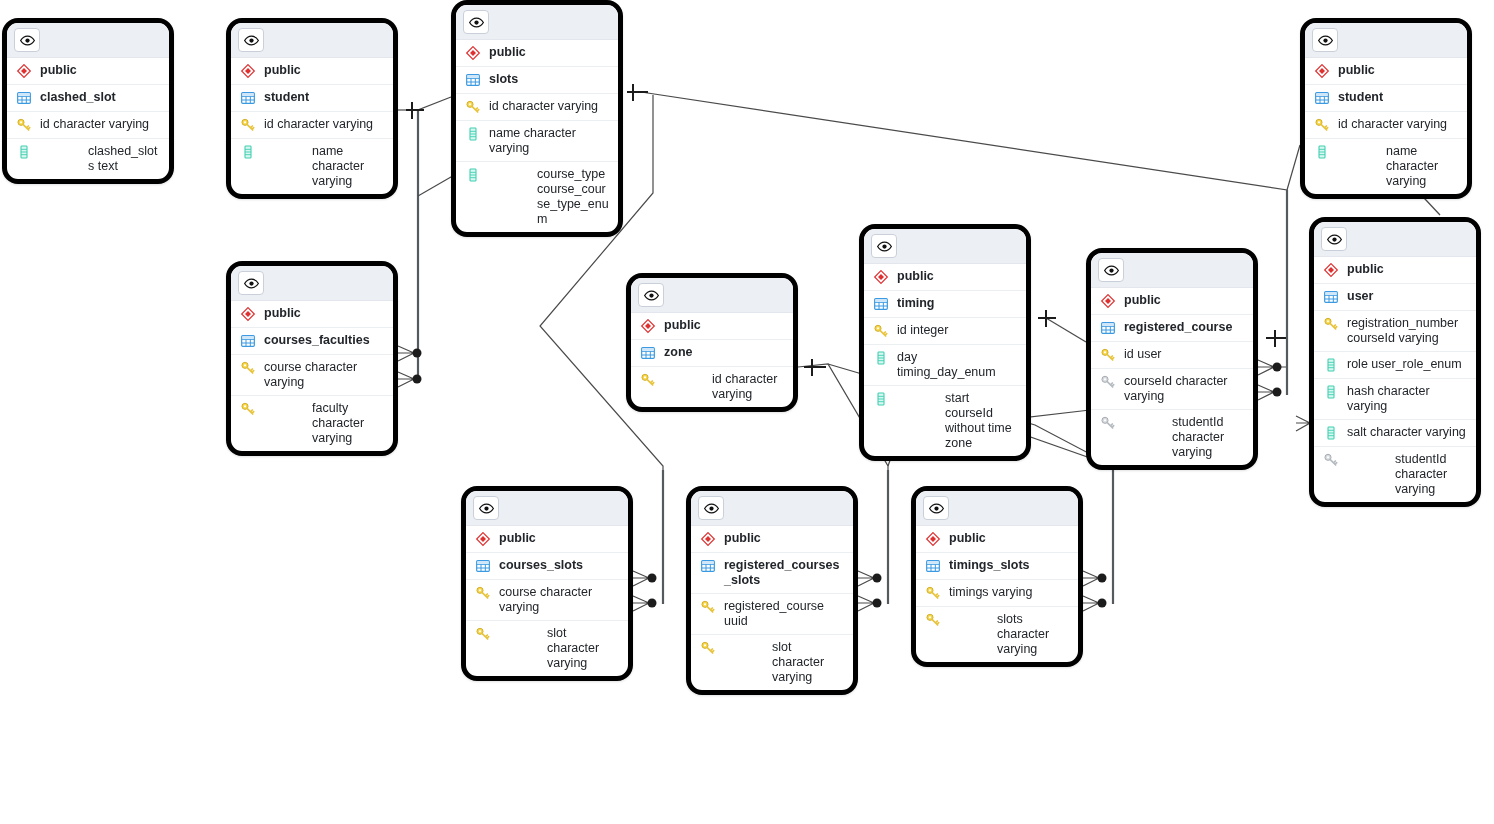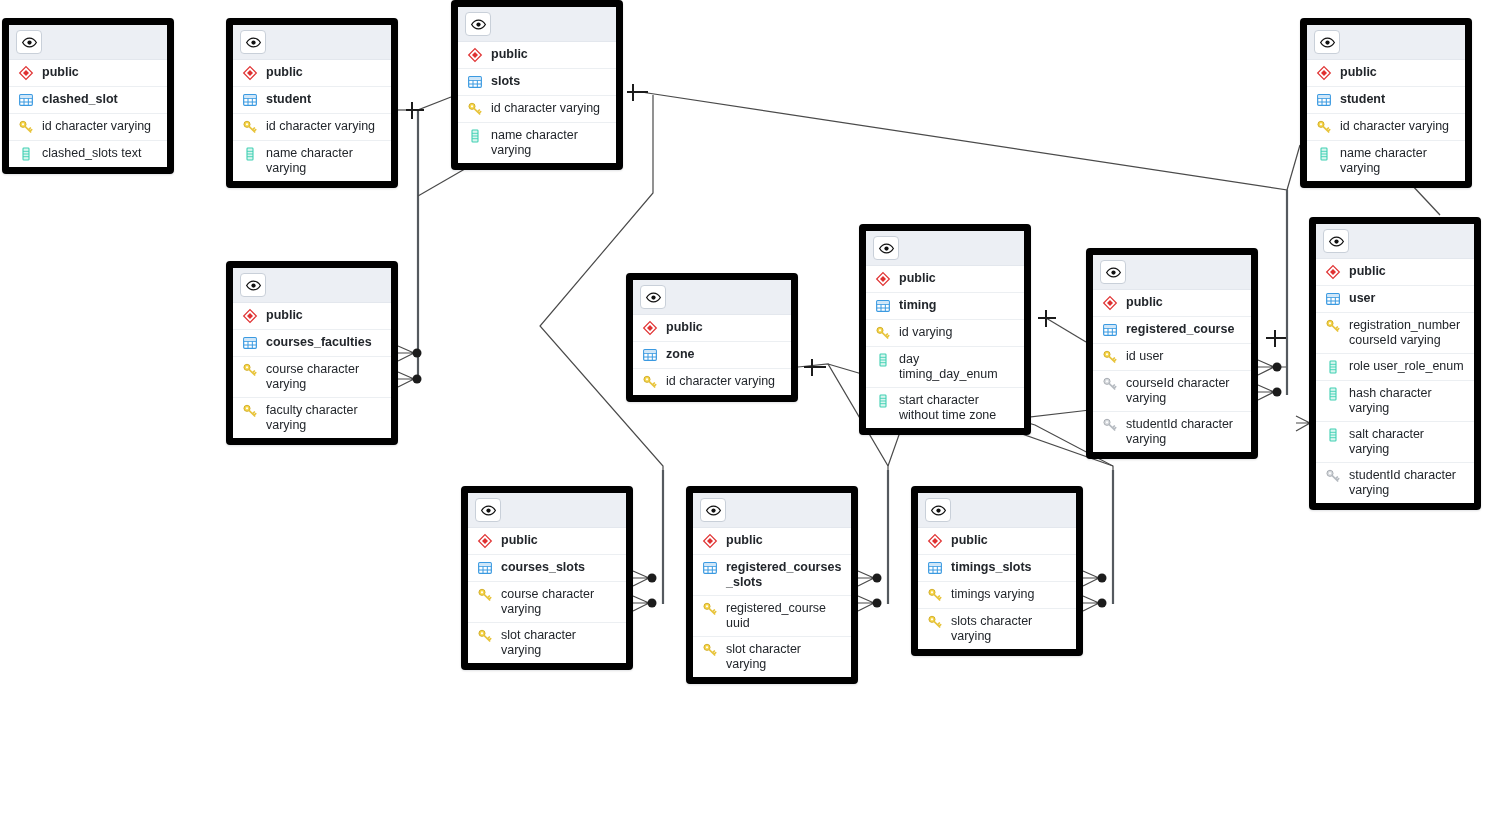--- a/index.html
+++ b/index.html
@@ -22,22 +22,22 @@
     position: absolute;
     left: 0;
     top: 0;
     width: 1494px;
     height: 824px;
     pointer-events: none;
   }
   .node {
     position: absolute;
     background: #ffffff;
-    border: 7px solid #000000;
-    border-radius: 4px;
+    border: 5px solid #000000;
+    border-radius: 16px;
     box-shadow: 0 1px 2px rgba(16,24,40,0.07), 0 1px 3px rgba(16,24,40,0.06);
     box-sizing: border-box;
     overflow: hidden;
     z-index: 5;
   }
   .node-head {
     background: #eceff4;
     height: 35px;
     display: flex;
     align-items: center;
@@ -60,21 +60,21 @@
     display: flex;
     align-items: flex-start;
     padding: 5px 8px 5px 9px;
     border-bottom: 1px solid #eceff2;
     font-size: 12.5px;
     color: #22262b;
     line-height: 15px;
     box-sizing: border-box;
     min-height: 25px;
   }
-  .row:last-child { border-bottom: none; }
+  .row:last-child { border-bottom: none; gap: 48px; }
   .row.schema, .row.tablename { font-weight: bold; }
   .row .ico {
     flex: 0 0 auto;
     width: 16px;
     height: 16px;
     margin-right: 8px;
     display: block;
   }
   .row .txt { flex: 1 1 auto; word-break: break-word; }
   svg { display: block; overflow: visible; }
@@ -296,20 +296,27 @@
       </svg>
       <span class="txt">id character varying</span>
     </div>
     <div class="row">
       <svg class="ico" viewBox="0 0 24 24">
         <rect x="7.5" y="3" width="9" height="18" rx="1.2" fill="#d9f6ef" stroke="#3ecfb2" stroke-width="1.6"></rect>
         <path d="M7.5 8 H16.5 M7.5 12 H16.5 M7.5 16 H16.5" stroke="#3ecfb2" stroke-width="1.3"></path>
       </svg>
       <span class="txt">name character varying</span>
     </div>
+    <div class="row">
+      <svg class="ico" viewBox="0 0 24 24">
+        <rect x="7.5" y="3" width="9" height="18" rx="1.2" fill="#d9f6ef" stroke="#3ecfb2" stroke-width="1.6"></rect>
+        <path d="M7.5 8 H16.5 M7.5 12 H16.5 M7.5 16 H16.5" stroke="#3ecfb2" stroke-width="1.3"></path>
+      </svg>
+      <span class="txt">course_type course_course_type_enum</span>
+    </div>
   </div>
 
   <div class="node" style="left:1300px;top:18px;width:172px;">
     <div class="node-head">
       <div class="eye-btn">
         <svg width="15" height="15" viewBox="0 0 24 24">
           <path d="M12 5C6.5 5 2.5 9.5 1 12c1.5 2.5 5.5 7 11 7s9.5-4.5 11-7c-1.5-2.5-5.5-7-11-7z" fill="none" stroke="#111" stroke-width="2"></path>
           <circle cx="12" cy="12" r="3.4" fill="#111"></circle>
         </svg>
       </div>
@@ -445,35 +452,35 @@
         <rect x="3.5" y="5" width="17" height="3.5" fill="#cfe6f8"></rect>
       </svg>
       <span class="txt">timing</span>
     </div>
     <div class="row">
       <svg class="ico" viewBox="0 0 24 24">
         <circle cx="7.5" cy="8" r="4.6" fill="#f7d64a" stroke="#c9a31a" stroke-width="1.2"></circle>
         <circle cx="7.5" cy="8" r="1.6" fill="#fff"></circle>
         <path d="M10.5 11 L19 19.5 M16 16 L18.5 13.5 M18.5 18 L20.5 16" stroke="#e8c43c" stroke-width="2.6" fill="none" stroke-linecap="round"></path>
       </svg>
-      <span class="txt">id varying</span>
+      <span class="txt">id integer</span>
     </div>
     <div class="row">
       <svg class="ico" viewBox="0 0 24 24">
         <rect x="7.5" y="3" width="9" height="18" rx="1.2" fill="#d9f6ef" stroke="#3ecfb2" stroke-width="1.6"></rect>
         <path d="M7.5 8 H16.5 M7.5 12 H16.5 M7.5 16 H16.5" stroke="#3ecfb2" stroke-width="1.3"></path>
       </svg>
       <span class="txt">day timing_day_enum</span>
     </div>
     <div class="row">
       <svg class="ico" viewBox="0 0 24 24">
         <rect x="7.5" y="3" width="9" height="18" rx="1.2" fill="#d9f6ef" stroke="#3ecfb2" stroke-width="1.6"></rect>
         <path d="M7.5 8 H16.5 M7.5 12 H16.5 M7.5 16 H16.5" stroke="#3ecfb2" stroke-width="1.3"></path>
       </svg>
-      <span class="txt">start character without time zone</span>
+      <span class="txt">start courseId without time zone</span>
     </div>
   </div>
 
   <div class="node" style="left:1086px;top:248px;width:172px;">
     <div class="node-head">
       <div class="eye-btn">
         <svg width="15" height="15" viewBox="0 0 24 24">
           <path d="M12 5C6.5 5 2.5 9.5 1 12c1.5 2.5 5.5 7 11 7s9.5-4.5 11-7c-1.5-2.5-5.5-7-11-7z" fill="none" stroke="#111" stroke-width="2"></path>
           <circle cx="12" cy="12" r="3.4" fill="#111"></circle>
         </svg>

